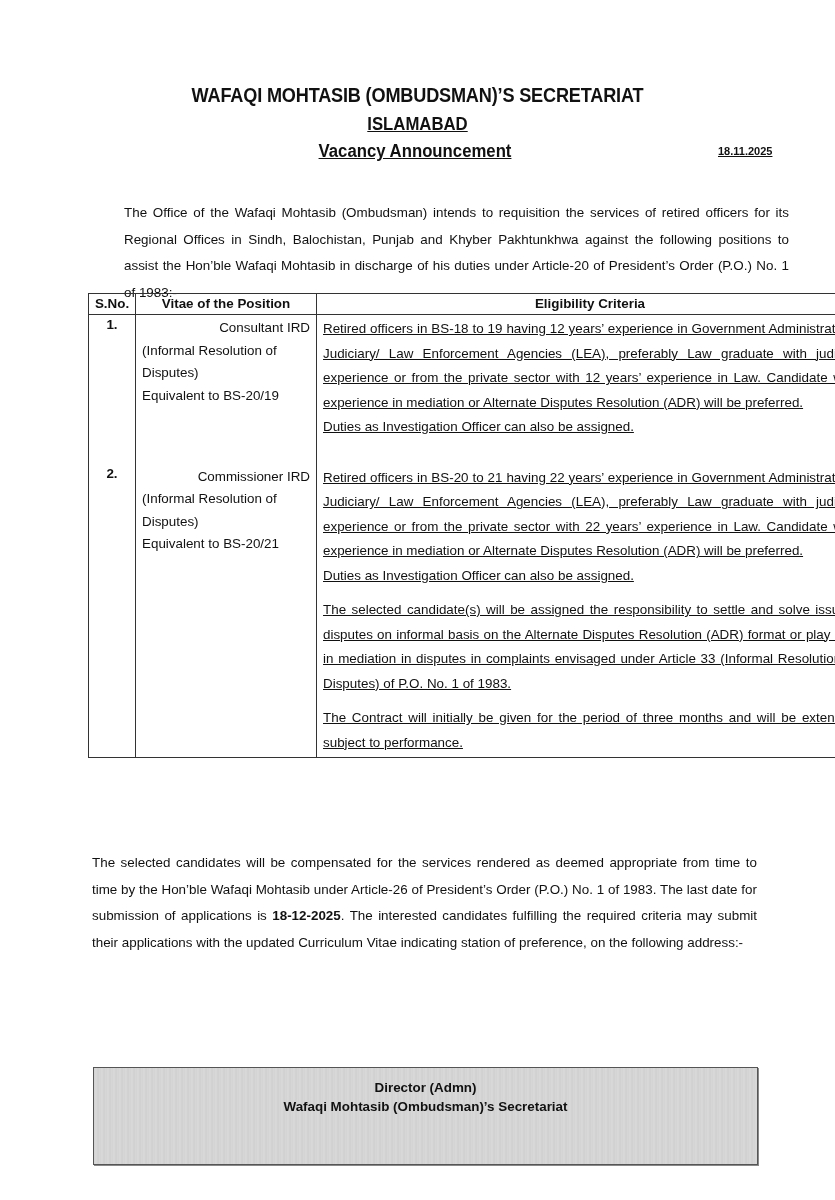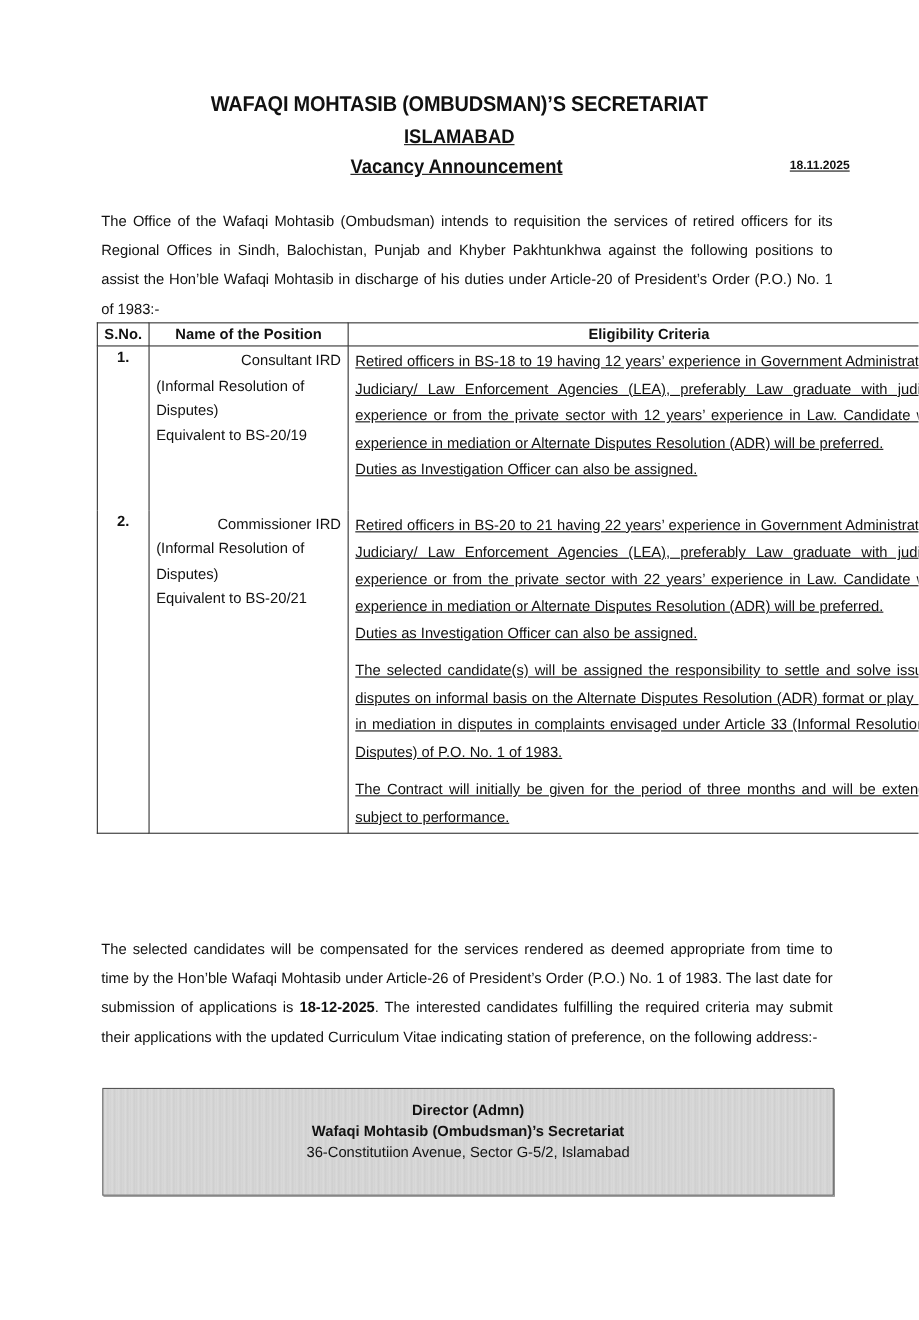--- a/index.html
+++ b/index.html
@@ -6,36 +6,36 @@
   body { width:835px; height:1200px; position:relative; overflow:hidden; color:#111;
          font-family:"Liberation Sans", sans-serif; }
   .page { position:absolute; left:0; top:0; width:835px; height:1200px; }
   .center { position:absolute; left:0; width:835px; text-align:center; }
   .fileno { top:66px; font-size:11px; font-weight:bold; text-decoration:underline; }
   .org { top:84px; font-size:19.5px; font-weight:bold; letter-spacing:-0.2px; transform:scaleX(0.93); }
   .city { top:114px; font-size:18px; font-weight:bold; text-decoration:underline; transform:scaleX(0.93); }
   .vac { position:absolute; top:141px; left:270px; width:290px; text-align:center; font-size:18px; font-weight:bold; text-decoration:underline; transform:scaleX(0.93); }
   .date { position:absolute; top:145px; left:686px; font-size:11px; font-weight:bold; text-decoration:underline;margin-left:32px; }
   .para { position:absolute; left:92px; width:665px; font-size:13.4px; line-height:26.5px; text-align:justify; text-align-last:left; }
-  .p1 { top:188px; }
+  .p1 { top:200px;margin-left:32px; }
   .p2 { top:850px; }
   .p2 b { font-weight:bold; }
   table.vt { position:absolute; left:88px; top:293px; width:776px; border-collapse:collapse; font-size:13.4px; }
   table.vt th, table.vt td { border:1px solid #333; vertical-align:top; }
   table.vt th { font-weight:bold; height:20px; padding:0 4px; text-align:center; line-height:20px; }
   table.vt tr.body-row td { border-top:none; border-bottom:none; }
   table.vt tr.last-row td { border-top:none; border-bottom:1px solid #333; }
   td.sno { width:44px; text-align:center; font-weight:bold; padding-top:2px; }
   td.pos { width:168px; padding:2px 6px; line-height:22.5px; }
   td.pos .pname { font-weight:normal;text-align:right; }
   td.crit { padding:2px 6px 2px 6px; line-height:24.5px; text-align:justify; text-align-last:left; }
   .gap { height:22px; }
   .crit p { margin:0;text-decoration:underline; }
   .crit .block { margin-top:10px; }
-  .addr { position:absolute; left:93px; top:989px; width:663px; height:96px;
+  .addr { position:absolute; left:93px; top:1067px; width:663px; height:96px;
           background:repeating-linear-gradient(90deg,#d2d2d2 0px,#dadada 2px,#cfcfcf 4px,#d8d8d8 6px);
           border:1px solid #555; box-shadow:1px 1px 0 #888; text-align:center; font-size:13.4px; line-height:19px; }
   .addr .inner { padding-top:10px; }
   .addr .b { font-weight:bold; }
 </style>
 </head>
 <body>
 
 <div class="page">
 
@@ -43,21 +43,21 @@
   <div class="center city">ISLAMABAD</div>
   <div class="vac">Vacancy Announcement</div>
   <div class="date">18.11.2025</div>
 
   <div class="para p1">The Office of the Wafaqi Mohtasib (Ombudsman) intends to requisition the services of retired officers for its Regional Offices in Sindh, Balochistan, Punjab and Khyber Pakhtunkhwa against the following positions to assist the Hon’ble Wafaqi Mohtasib in discharge of his duties under Article-20 of President’s Order (P.O.) No. 1 of 1983:-</div>
 
   <table class="vt">
     <thead>
       <tr>
         <th>S.No.</th>
-        <th>Name of the Position</th>
+        <th>Vitae of the Position</th>
         <th>Eligibility Criteria</th>
       </tr>
     </thead>
     <tbody>
       <tr class="body-row">
         <td class="sno">1.</td>
         <td class="pos">
           <div class="pname">Consultant IRD</div>
           <div>(Informal Resolution of Disputes)</div>
           <div>Equivalent to BS-20/19</div>
@@ -84,17 +84,16 @@
       </tr>
     </tbody>
   </table>
 
   <div class="para p2"><span>The selected candidates will be compensated for the services rendered as deemed appropriate from time to time by the Hon’ble Wafaqi Mohtasib under Article-26 of President’s Order (P.O.) No. 1 of 1983. The last date for submission of applications is </span><b>18-12-2025</b><span>. The interested candidates fulfilling the required criteria may submit their applications with the updated Curriculum Vitae indicating station of preference, on the following address:-</span></div>
 
   <div class="addr">
     <div class="inner">
       <div class="b">Director (Admn)</div>
       <div class="b">Wafaqi Mohtasib (Ombudsman)’s Secretariat</div>
-      <div>36-Constitutiion Avenue, Sector G-5/2, Islamabad</div>
     </div>
   </div>
 
 </div>
 
 </body></html>

